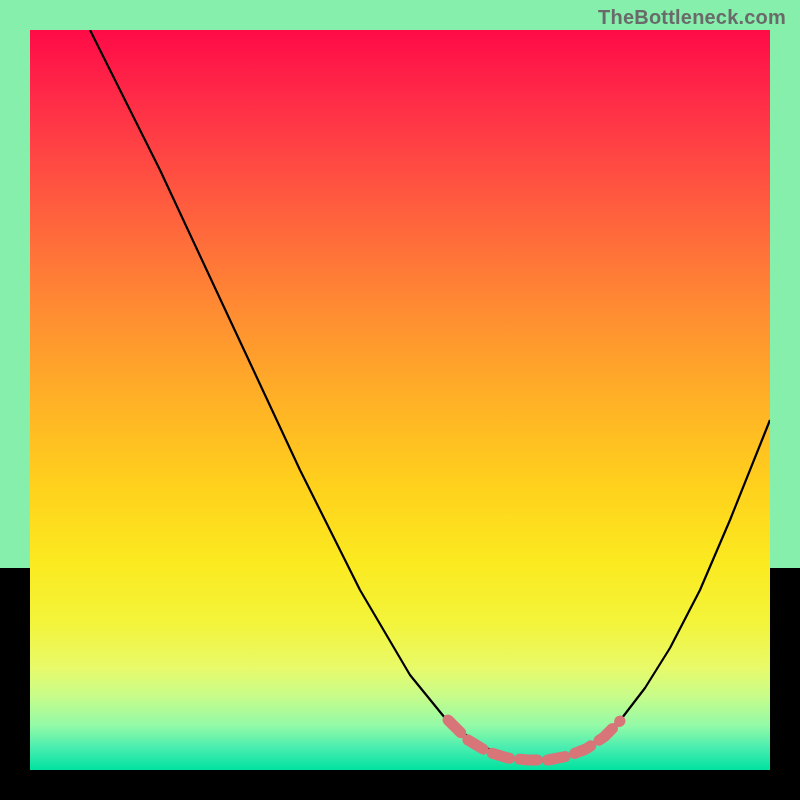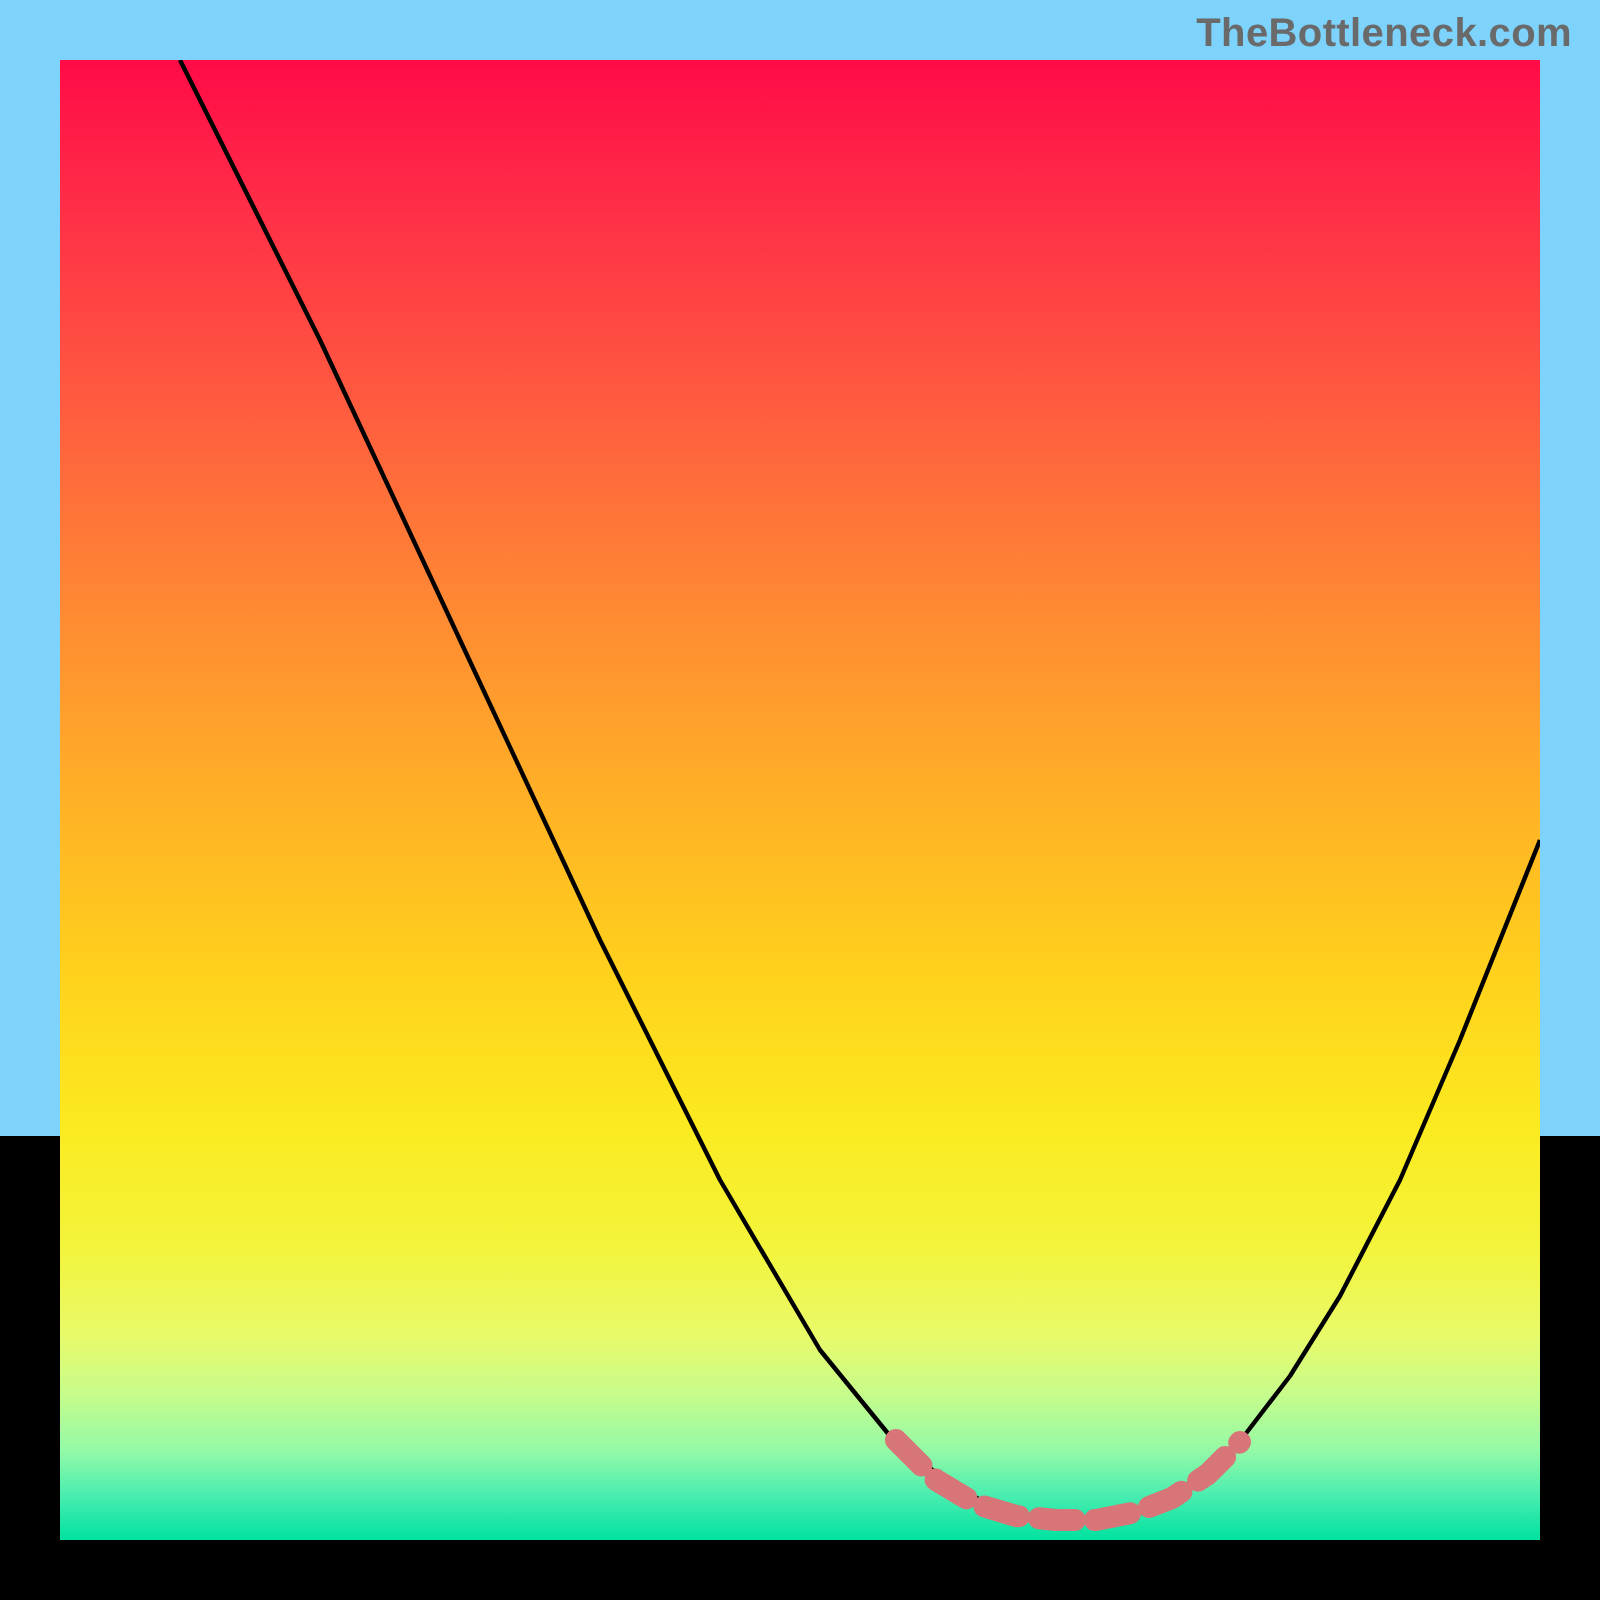--- a/index.html
+++ b/index.html
@@ -9,21 +9,21 @@
     height: 800px;
     background: #000;
     overflow: hidden;
   }
   .frame {
     position: absolute;
     left: 0;
     top: 0;
     width: 800px;
     height: 568px;
-    background: #7dd3fc;
+    background: #86efac;
   }
   .plot-area {
     position: absolute;
     left: 30px;
     top: 30px;
     width: 740px;
     height: 740px;
     background: linear-gradient(to bottom,
       #ff0b47 0%,
       #ff2e47 10%,

